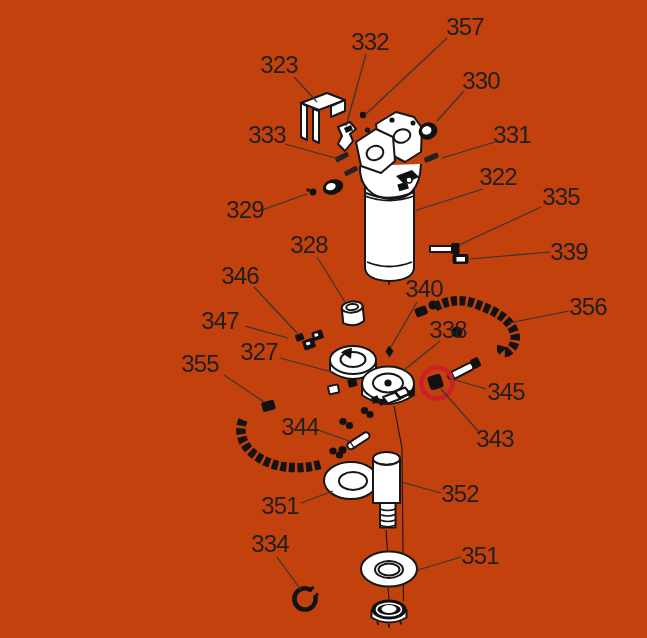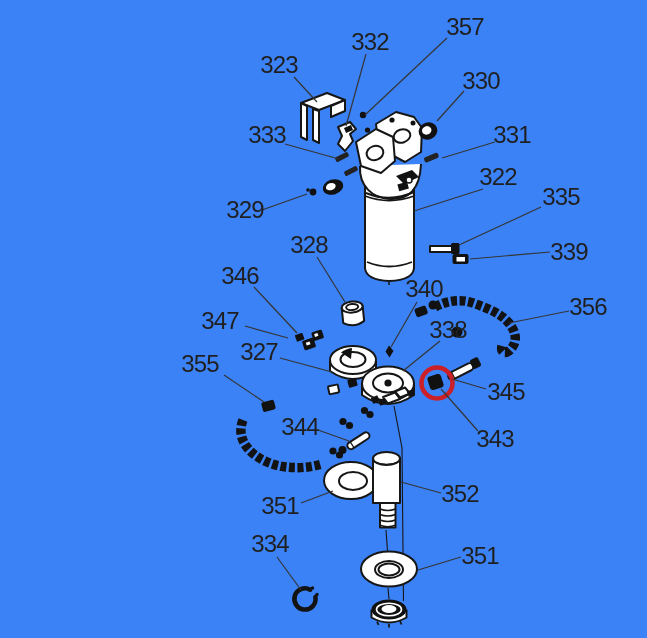--- a/index.html
+++ b/index.html
@@ -1,16 +1,16 @@
 <!DOCTYPE html>
 <html><head>
 <meta charset="utf-8">
 <style>
   html,body{margin:0;padding:0;background:#ffffff;}
-  .stage{position:relative;width:647px;height:638px;background:#3b82f6;overflow:hidden;}
+  .stage{position:relative;width:647px;height:638px;background:#c2410c;overflow:hidden;}
   svg{display:block;}
   .callout text{
     font-family:"Liberation Sans","DejaVu Sans",sans-serif;
     font-size:24px;
     letter-spacing:-0.8px;
     fill:#1f1f1f;
   }
   .leader{stroke:#353535;stroke-width:1.2;fill:none;}
   .ln{stroke:#161616;fill:none;}
   .part{stroke:#161616;stroke-width:2;fill:#ffffff;stroke-linejoin:round;}

